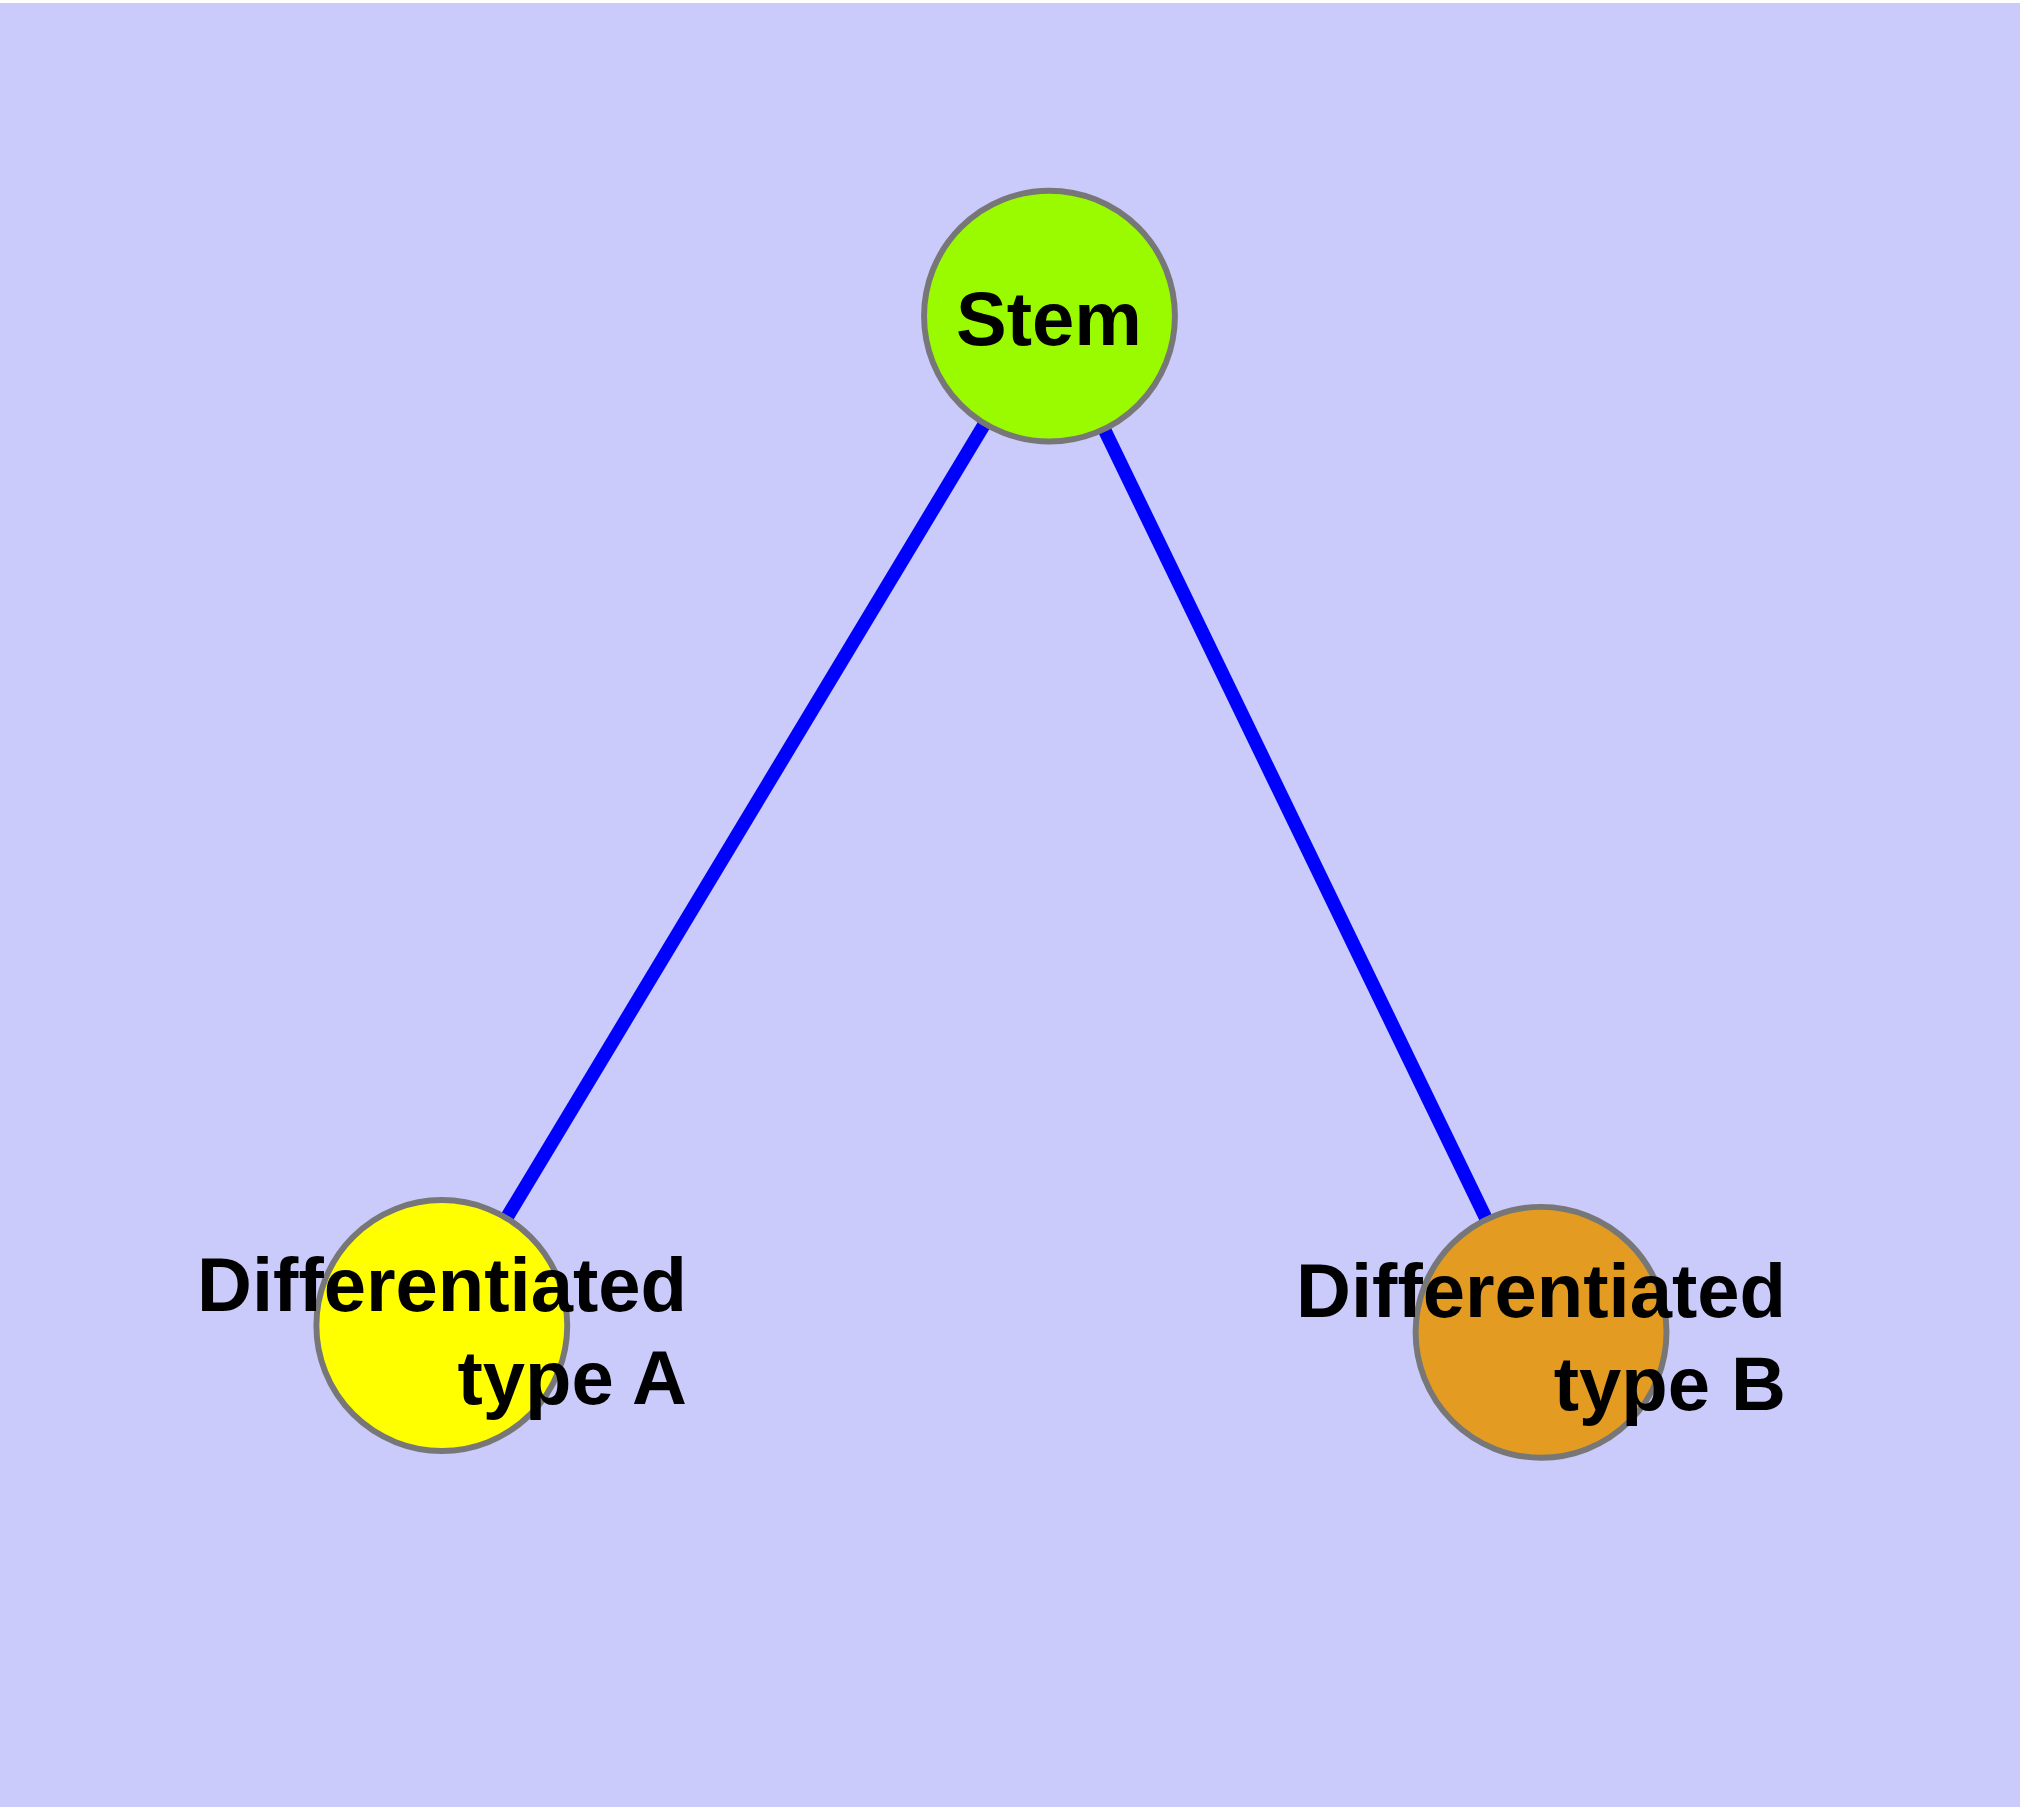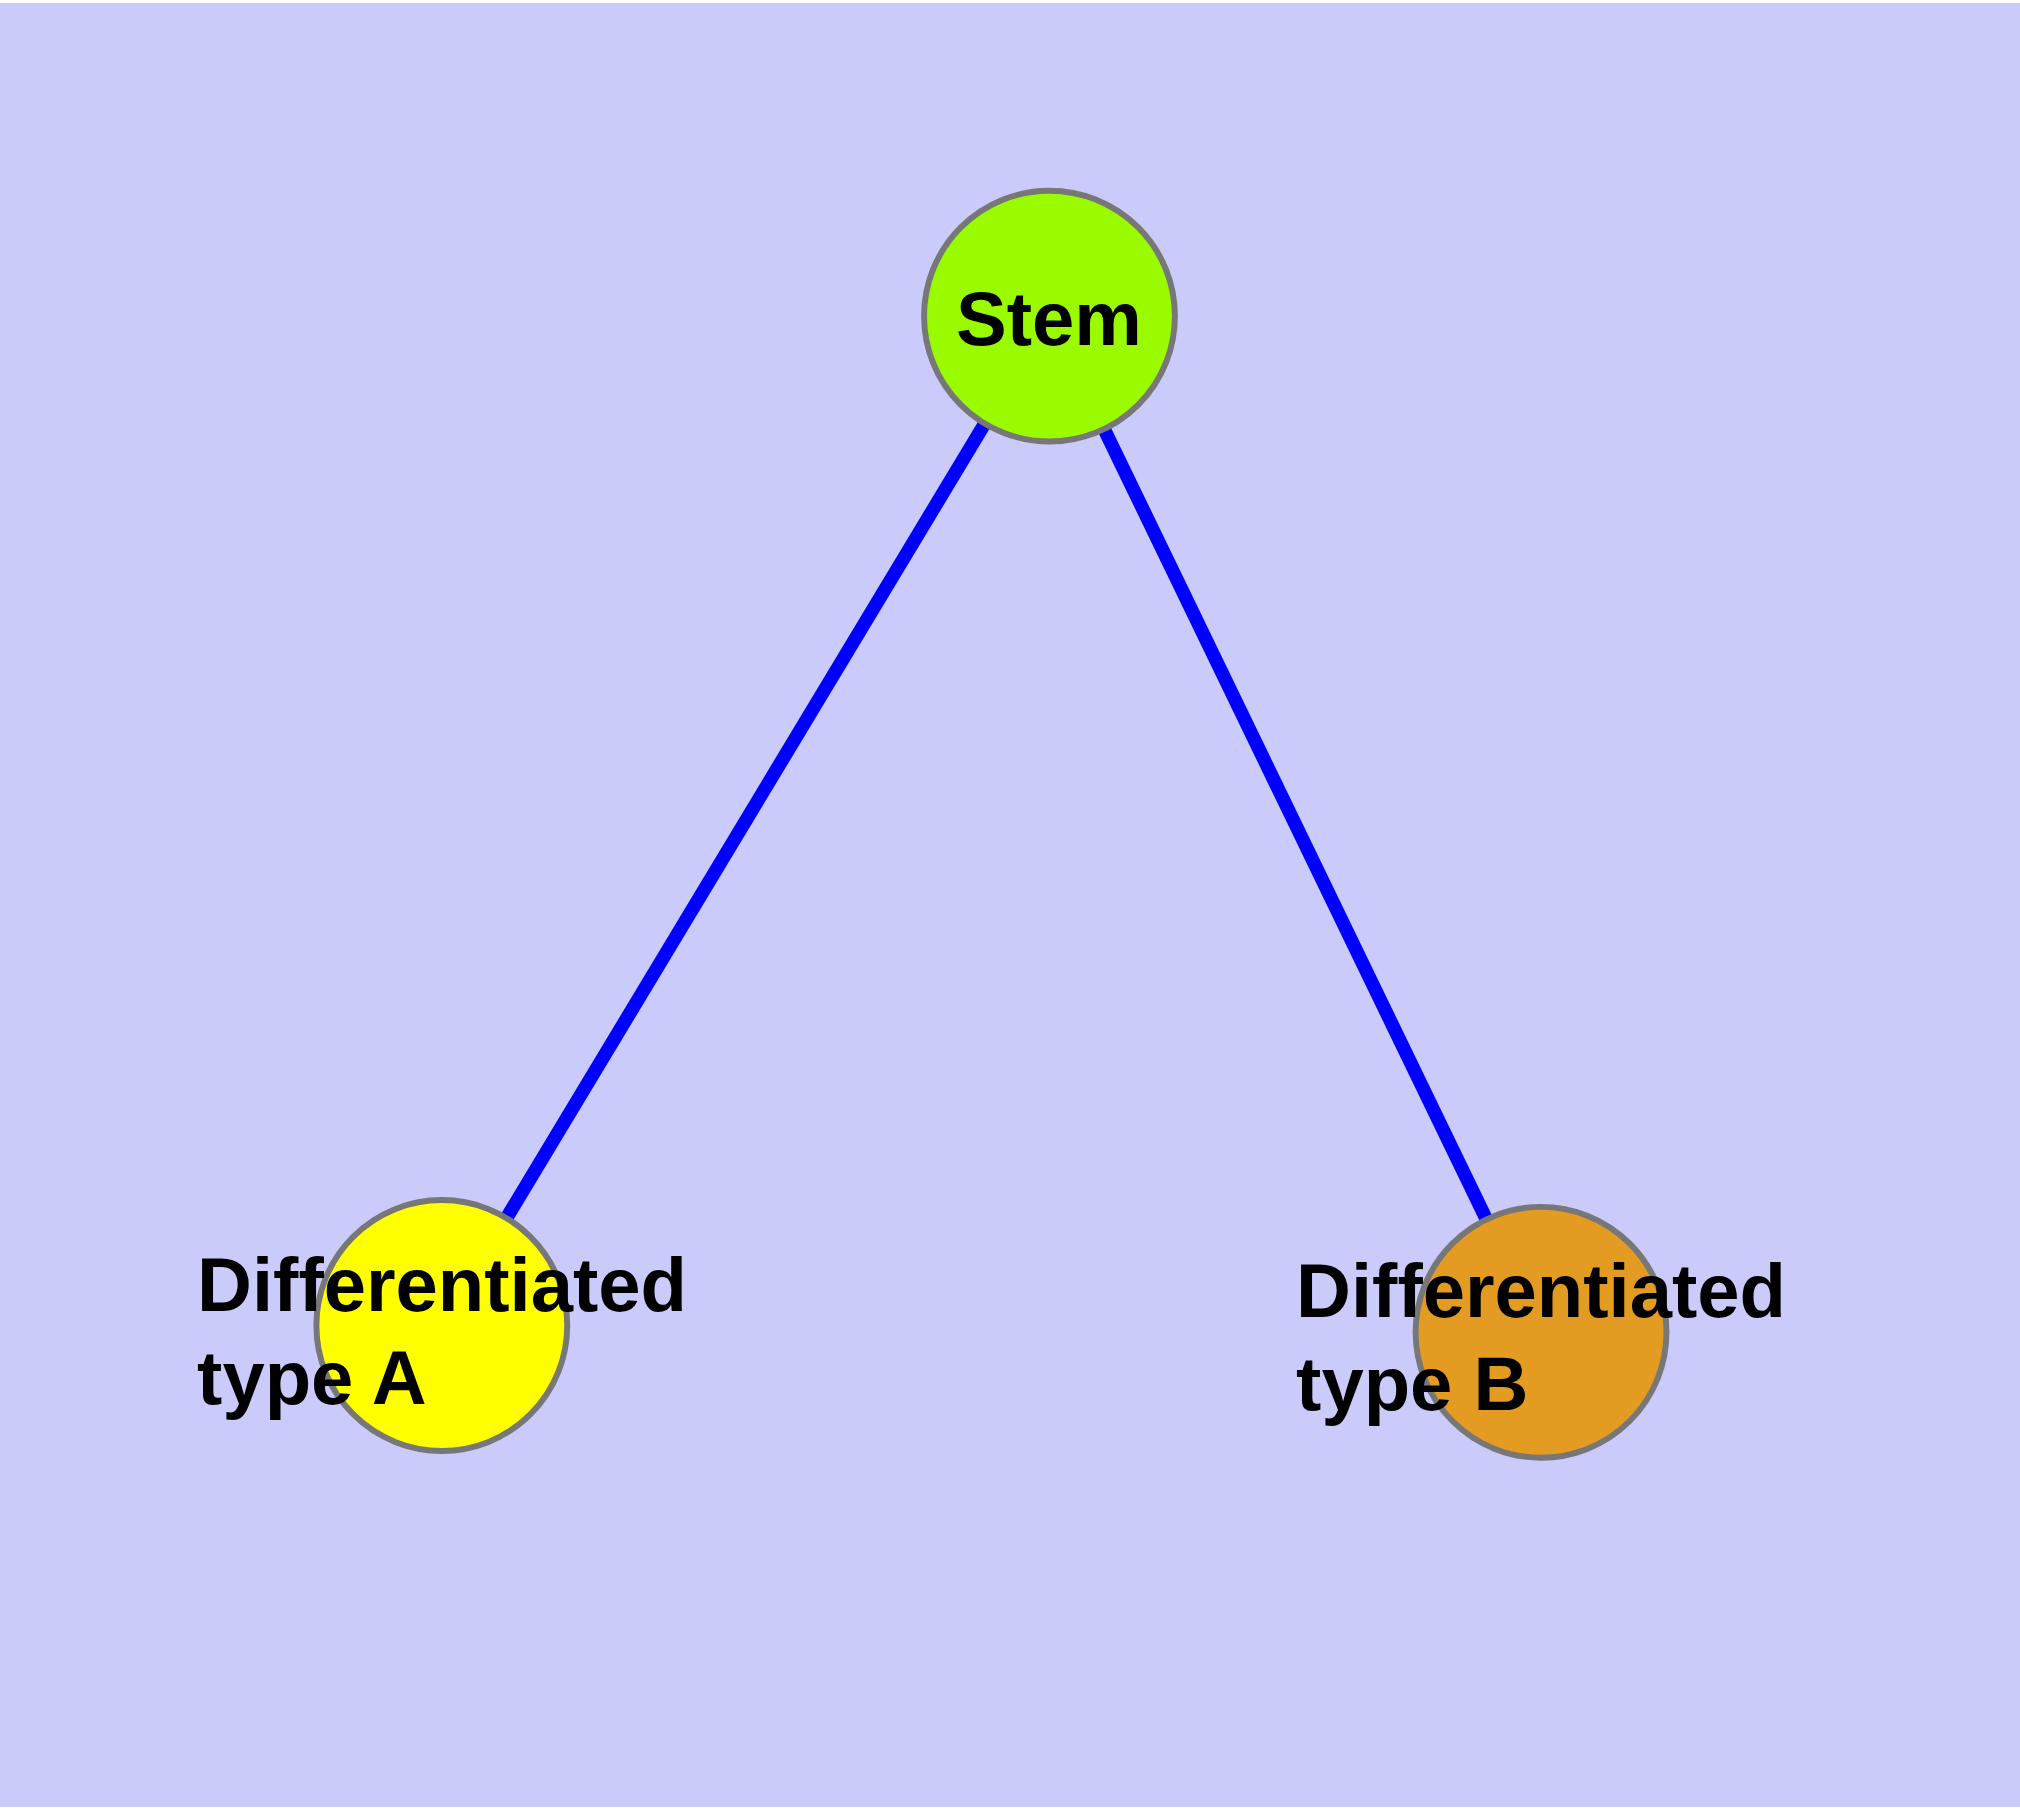--- a/index.html
+++ b/index.html
@@ -30,21 +30,21 @@
     width: 2021px;
     height: 1812px;
   }
   .node-label {
     position: absolute;
     transform: translate(-50%, -50%);
     color: #000000;
     font-weight: bold;
     font-size: 76px;
     line-height: 1.23;
-    text-align: left;
+    text-align: right;
     white-space: pre-line;
     letter-spacing: 0px;
   }
   .label-stem   { left: 1049px; top: 319px; }
   .label-type-a { left: 442px;  top: 1331px; }
   .label-type-b { left: 1541px; top: 1337px; }
 </style>
 </head>
 <body>
 

